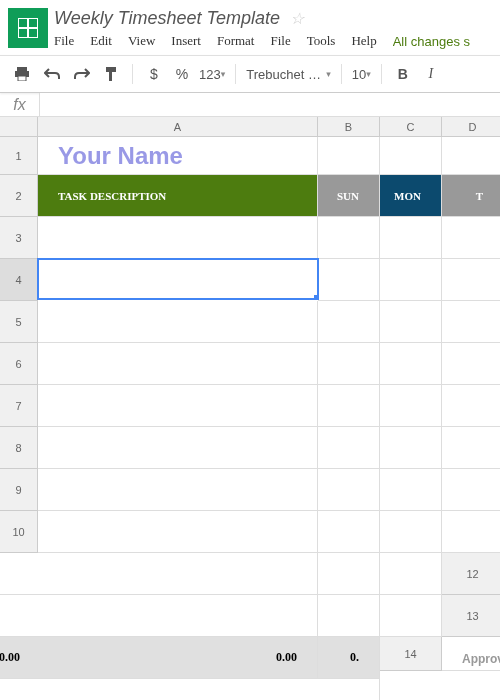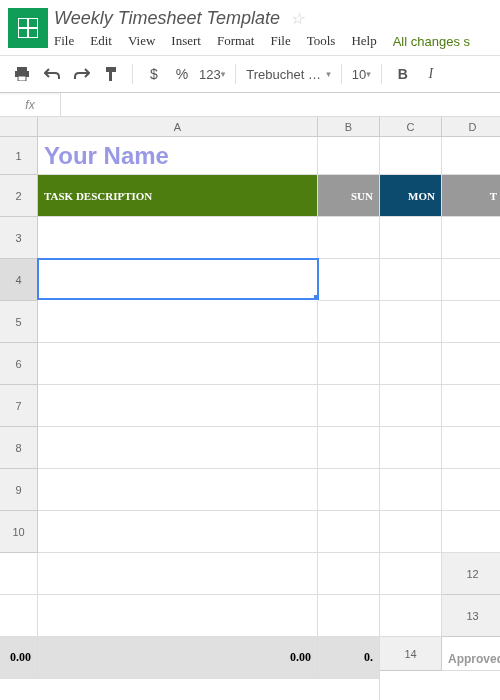--- a/index.html
+++ b/index.html
@@ -21,30 +21,30 @@
 
 
 .toolbar { border-top: 1px solid #e0e0e0; border-bottom: 1px solid #ccc; box-shadow: 0 1px 2px rgba(0,0,0,0.08); padding: 6px 10px; display: flex; align-items: center; gap: 6px; }
 .tb-btn { padding: 4px 4px; color: #555; cursor: pointer; display: inline-flex; align-items: center; justify-content: center; min-width: 22px; font-size: 14px; }
 .tb-sep { width: 1px; height: 20px; background: #e0e0e0; margin: 0 4px; }
 .tb-dropdown { display: flex; align-items: center; color: #555; cursor: pointer; font-size: 13px; }
 .tb-caret { font-size: 9px; color: #888; }
 
 
 .formula-bar { display: flex; align-items: center; border-bottom: 1px solid #ddd; height: 24px; }
-.fx-label { width: 61px; text-align: center; font-style: italic; color: #888; font-size: 12px; border-right: 1px solid #ddd; height: 100%; display: flex; align-items: center; justify-content: center; }
+.fx-label { width: 40px; text-align: center; font-style: italic; color: #888; font-size: 16px; border-right: 1px solid #ddd; height: 100%; display: flex; align-items: center; justify-content: center; }
 .formula-input { flex: 1; border: none; outline: none; height: 100%; padding: 0 6px; }
 
 
 .grid { display: grid; grid-template-columns: 38px 280px 62px 62px 62px; }
 .col-header, .row-header { background: #f0f0f0; border-right: 1px solid #ccc; border-bottom: 1px solid #ccc; font-size: 11px; color: #666; display: flex; align-items: center; justify-content: center; }
 .col-header { height: 20px; }
 .corner { background: #f0f0f0; border-right: 1px solid #ccc; border-bottom: 1px solid #ccc; }
 .row-header { justify-content: center; }
-.cell { border-right: 1px solid #ddd; border-bottom: 1px solid #ddd; padding: 4px 6px; background: #fff; display: flex; align-items: center; overflow: hidden; white-space: nowrap; }
+.cell { border-right: 1px solid #ddd; border-bottom: 1px solid #ddd; padding: 4px 20px; background: #fff; display: flex; align-items: center; overflow: hidden; white-space: nowrap; }
 .row-h { height: 42px; }
 .row-h1 { height: 38px; }
 
 .title-cell { font-family: "Trebuchet MS", sans-serif; font-size: 24px; font-weight: bold; color: #9999e6; }
 
 .selected-cell { border: 2px solid #4285f4; position: relative; margin: -1px; z-index: 2; }
 .selected-handle { position: absolute; right: -3px; bottom: -3px; width: 6px; height: 6px; background: #4285f4; }
 .selected-rowhdr { background: #ddd; }
 
 .approved-cell { font-family: "Trebuchet MS", sans-serif; font-weight: bold; font-size: 12px; color: #999; align-items: flex-end; border-bottom: 1px solid #ddd; }

